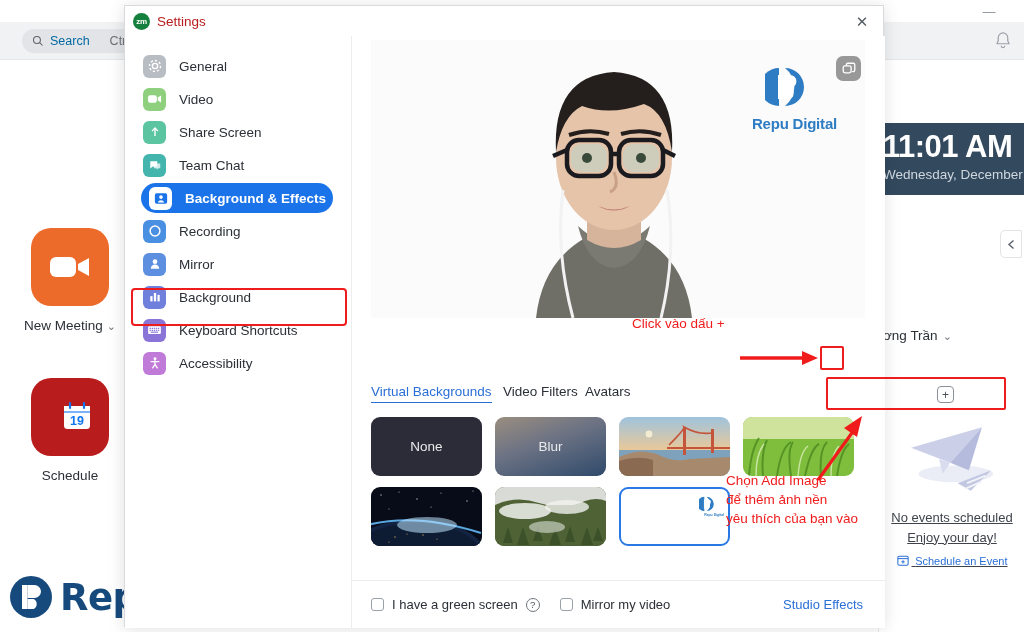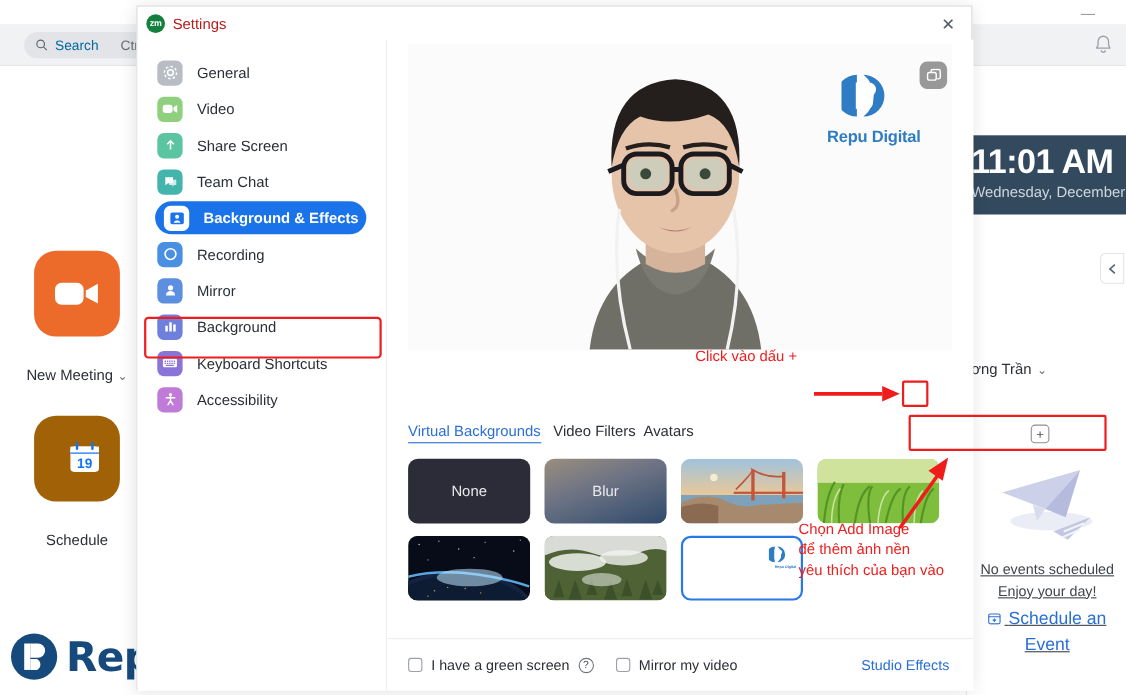--- a/index.html
+++ b/index.html
@@ -35,27 +35,27 @@
   .bell-icon {
     position:absolute; right:10px; top:30px; width:22px; height:22px;
   }
 
   
   .zm-home { position:absolute; left:0; top:60px; width:1024px; height:572px; background:#fff; }
 
   .tile { position:absolute; text-align:center; }
   .tile .sq { width:78px; height:78px; border-radius:20px; margin:0 auto;
               display:flex; align-items:center; justify-content:center; }
-  .tile .cap { margin-top:27px; font-size:13.5px; color:#2b2f36; white-space:nowrap; }
+  .tile .cap { margin-top:12px; font-size:13.5px; color:#2b2f36; white-space:nowrap; }
   .tile .cap .chev { color:#70757e; margin-left:4px; font-size:11px; }
 
   .tile-new   { left:22px; top:168px; width:96px; }
   .tile-sched { left:22px; top:318px; width:96px; }
   .sq-orange { background:#ec6a2a; }
-  .sq-blue   { background:#a16207;padding-left:14px; }
+  .sq-blue   { background:#b91c1c;padding-left:14px; }
 
   .wm-logo {
     position:absolute; left:8px; bottom:12px;
     display:flex; align-items:center; gap:6px;
   }
   .wm-logo .wm-text {
     font-size:37px; font-weight:bold; color:#174a7c; letter-spacing:-0.5px;
     font-family:"DejaVu Sans", sans-serif;
   }
   .wm-logo .wm-reg { font-size:13px; color:#174a7c; vertical-align:super; }
@@ -78,21 +78,21 @@
     font-size:11px; color:#5a6069;
   }
   .user-row {
     position:absolute; left:4px; top:208px; font-size:13.5px; color:#2b2f36; white-space:nowrap;
   }
   .user-row .chev { color:#70757e; margin-left:5px; font-size:11px; }
   .no-events {
     position:absolute; left:0; top:388px; width:146px; text-align:center;
     font-size:13px; color:#3f444c; line-height:1.5;text-decoration:underline;
   }
-  .sched-link { color:#2a6fd6; font-size:16px; margin-top:7px; display:block; }
+  .sched-link { color:#2a6fd6; font-size:11px; margin-top:7px; display:block; }
   .paperplane {
     position:absolute; left:22px; top:296px; width:104px; height:84px; opacity:.85;
   }
 
   
   .settings {
     position:absolute; left:124px; top:5px; width:760px; height:622px;
     background:#ffffff; border:1px solid #d8dadd;
     box-shadow:0 2px 16px rgba(0,0,0,.13);
   }

